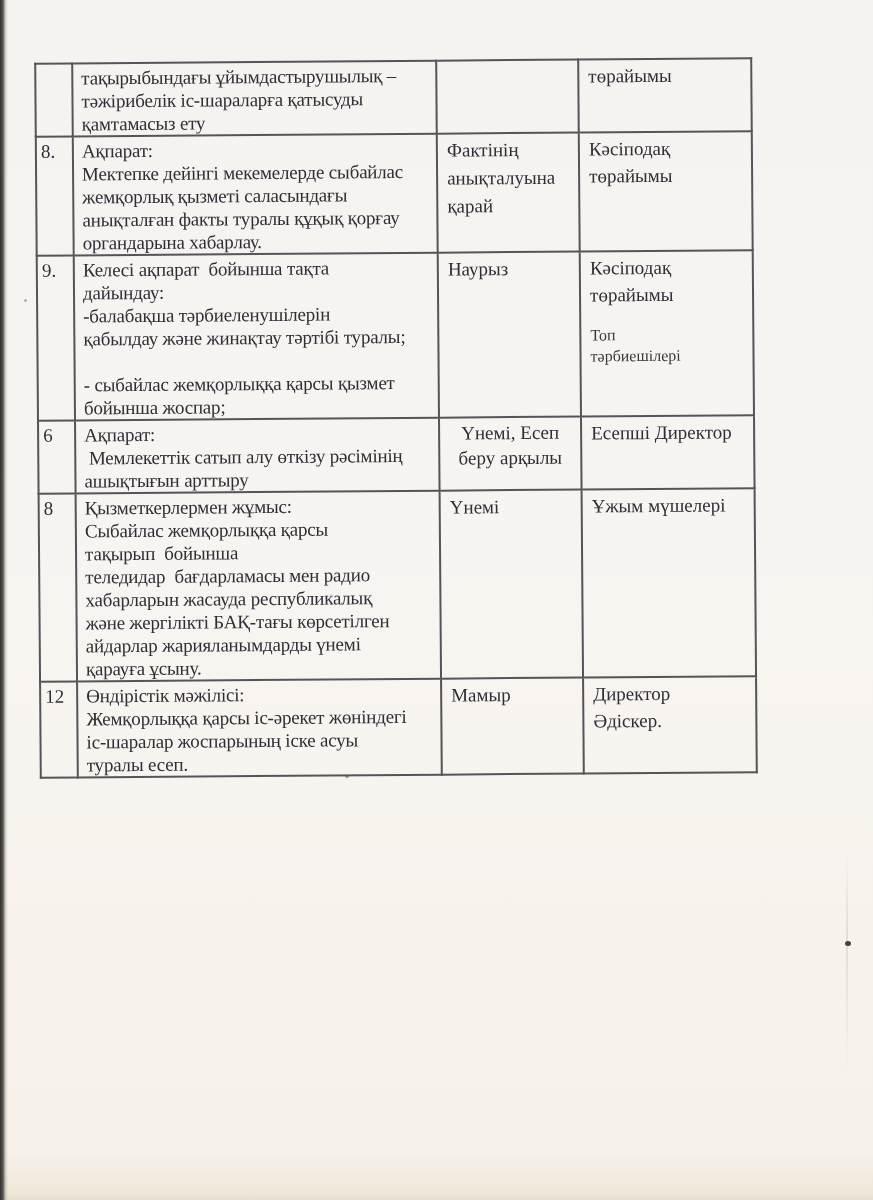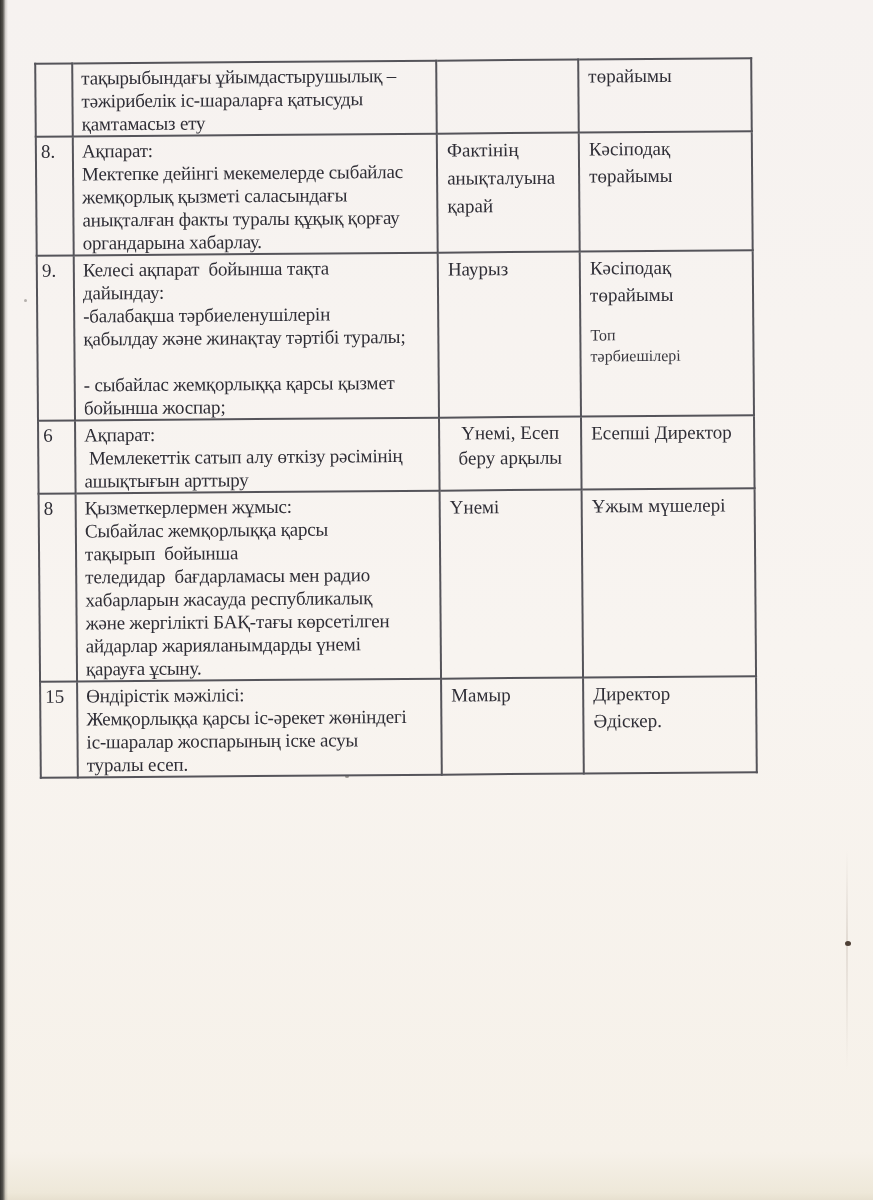--- a/index.html
+++ b/index.html
@@ -213,21 +213,21 @@
           </td>
         <td class="tim">
             <div class="cell">Үнемі</div>
           </td>
         <td class="res">
             <div class="cell">Ұжым мүшелері</div>
           </td>
       </tr>
       <tr class="r5">
         <td class="num">
-            <div class="cell">15</div>
+            <div class="cell">12</div>
           </td>
         <td class="act">
             <div class="cell">Өндірістік мәжілісі:
 Жемқорлыққа қарсы іс-әрекет жөніндегі
 іс-шаралар жоспарының іске асуы
 туралы есеп.</div>
           </td>
         <td class="tim">
             <div class="cell">Мамыр</div>
           </td>

